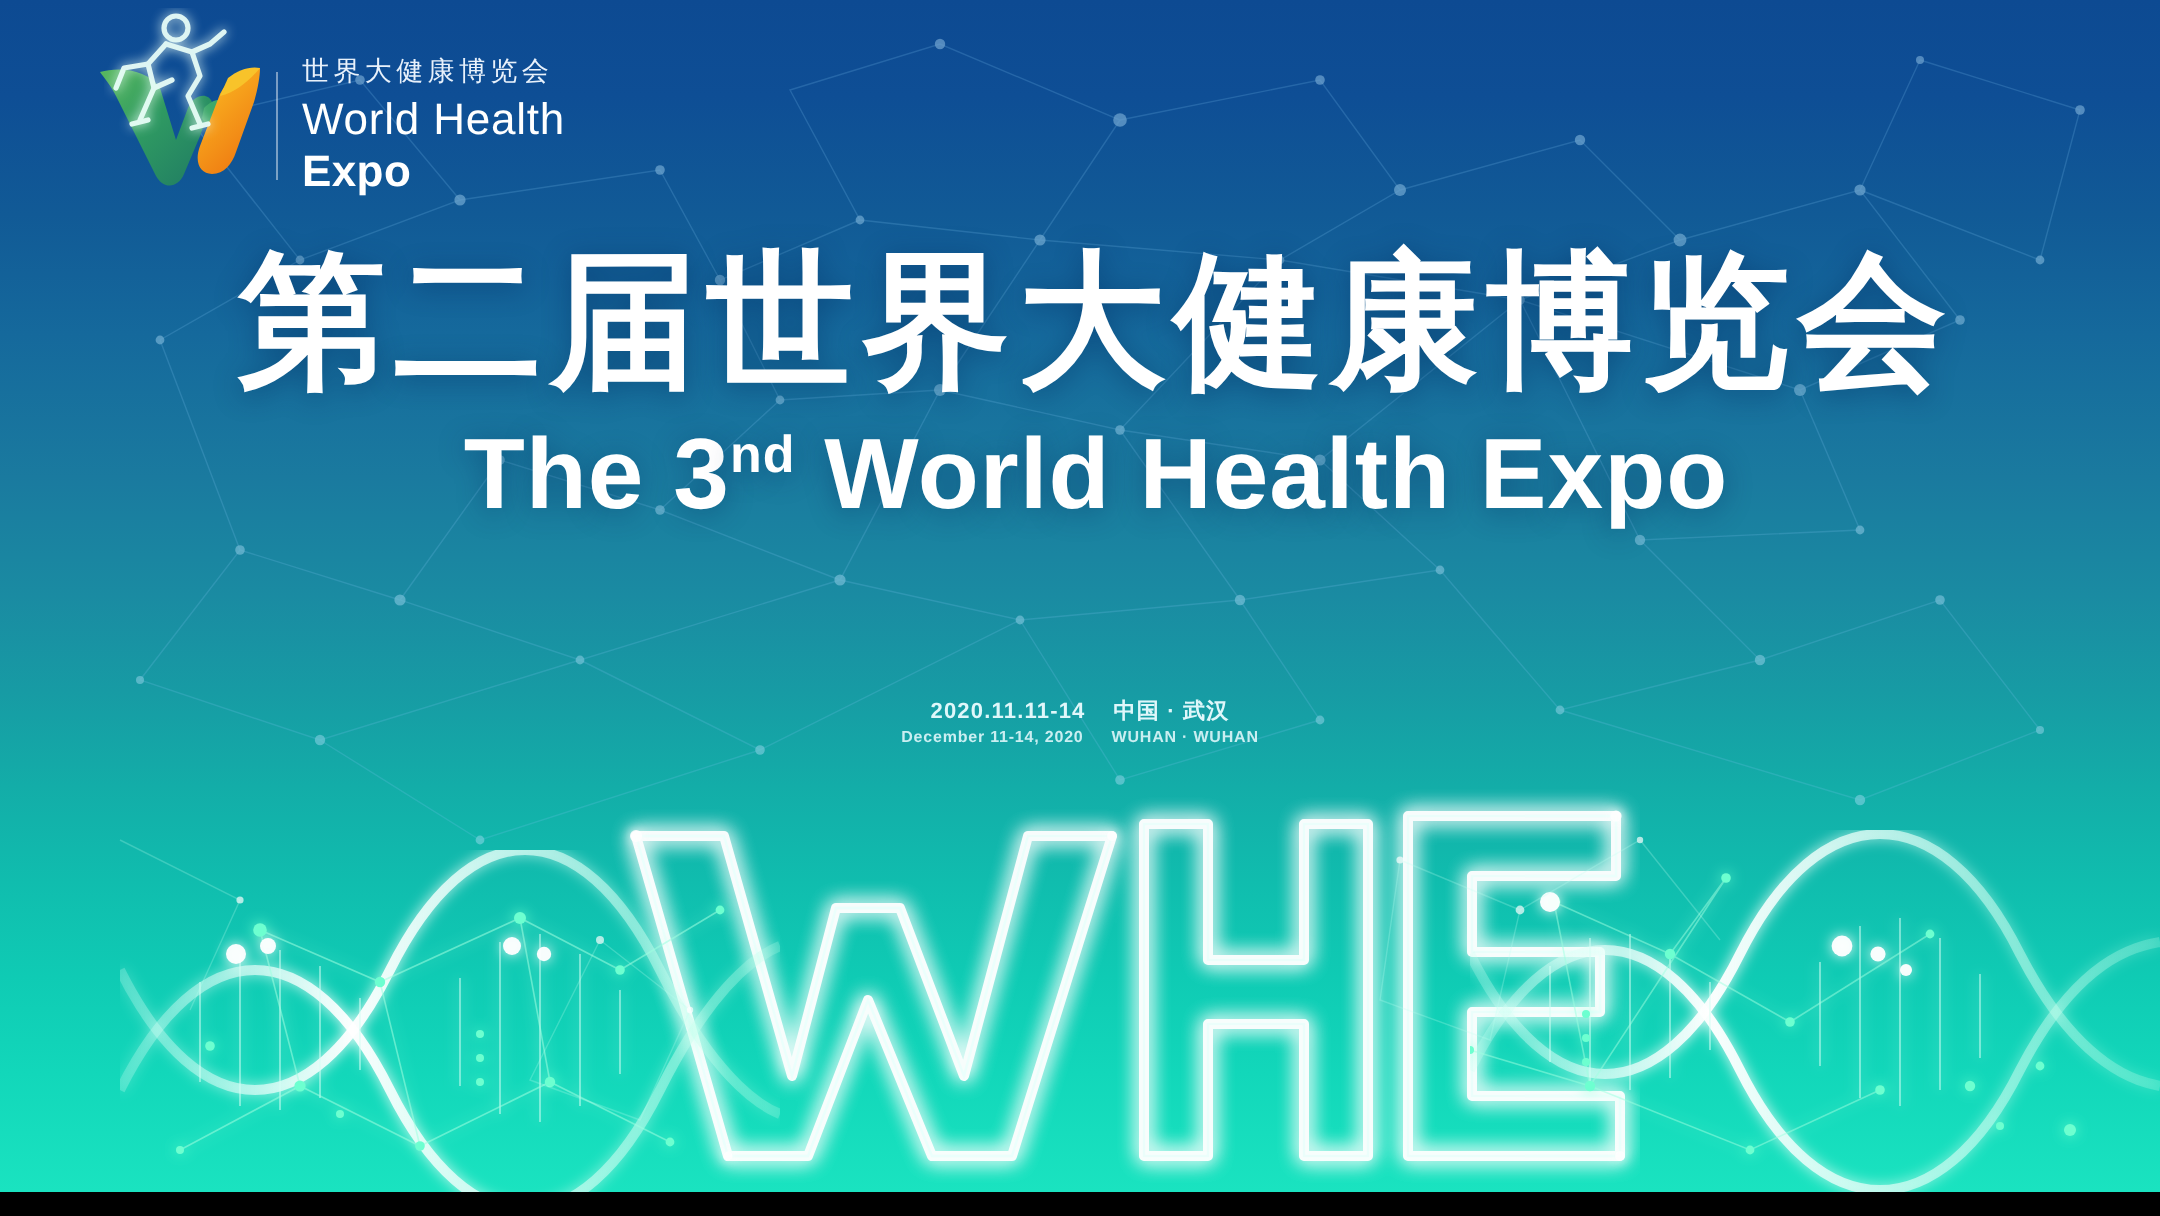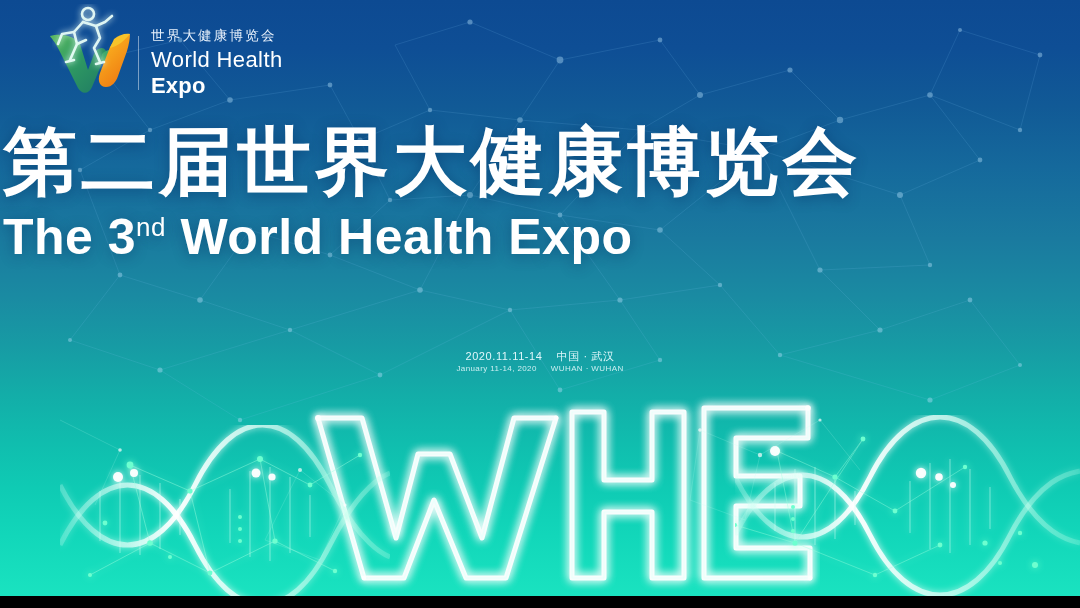--- a/index.html
+++ b/index.html
@@ -48,41 +48,41 @@
   #logo-en1{
     font-size:22px;letter-spacing:.4px;color:#ffffff;
     font-weight:400;margin-bottom:4px;
   }
   #logo-en2{
     font-size:22px;letter-spacing:.2px;color:#ffffff;font-weight:700;
   }
 
   
   #headline{
-    position:absolute;left:3px;right:0;top:124px;
-    color:#fff;
+    position:absolute;left:16px;right:0;top:124px;
+    text-align:center;color:#fff;
   }
   #title-cn{
     font-size:74px;font-weight:700;letter-spacing:4px;
     line-height:1;
     text-shadow:0 2px 14px rgba(0,40,90,.45);
     font-family:"DejaVu Sans","Liberation Sans",sans-serif;
   }
   #title-en{
     margin-top:14px;
     font-size:50px;font-weight:700;letter-spacing:.5px;
     line-height:1;
     text-shadow:0 2px 14px rgba(0,40,90,.4);
   }
-  #title-en sup{font-size:.52em;vertical-align:super;font-weight:400;margin-top:36px;}
+  #title-en sup{font-size:.52em;vertical-align:super;font-weight:700;margin-top:36px;}
 
   
   #meta{
     position:absolute;left:0;right:0;top:349px;
-    color:#eafcff;
+    color:#eafcff;font-weight:bold;
   }
   .meta-row{display:flex;justify-content:center;gap:14px;}
   .meta-main{font-size:11px;letter-spacing:.6px;line-height:1.35;opacity:.95;}
   .meta-sub{font-size:8px;letter-spacing:.4px;line-height:1.35;opacity:.85;}
 
   
   #whe{position:absolute;left:300px;top:350px;width:520px;height:245px;}
   #runner{position:absolute;left:52px;top:4px;width:74px;height:68px;}
 
   
@@ -206,21 +206,21 @@
     <div id="title-cn">第二届世界大健康博览会</div>
     <div id="title-en"><span>The 3</span><sup>nd</sup><span> World Health Expo</span></div>
   </div>
 
   <div id="meta">
     <div class="meta-row">
       <span class="meta-main">2020.11.11-14</span>
       <span class="meta-main">中国 · 武汉</span>
     </div>
     <div class="meta-row">
-      <span class="meta-sub">January 11-14, 2020</span>
+      <span class="meta-sub">December 11-14, 2020</span>
       <span class="meta-sub">WUHAN · WUHAN</span>
     </div>
   </div>
 
   <svg id="whe" viewBox="0 0 520 245">
     <defs>
       <filter id="neonGlow" x="-60%" y="-60%" width="220%" height="220%">
         <feGaussianBlur stdDeviation="5" result="b1"></feGaussianBlur>
         <feMerge>
           <feMergeNode in="b1"></feMergeNode>

